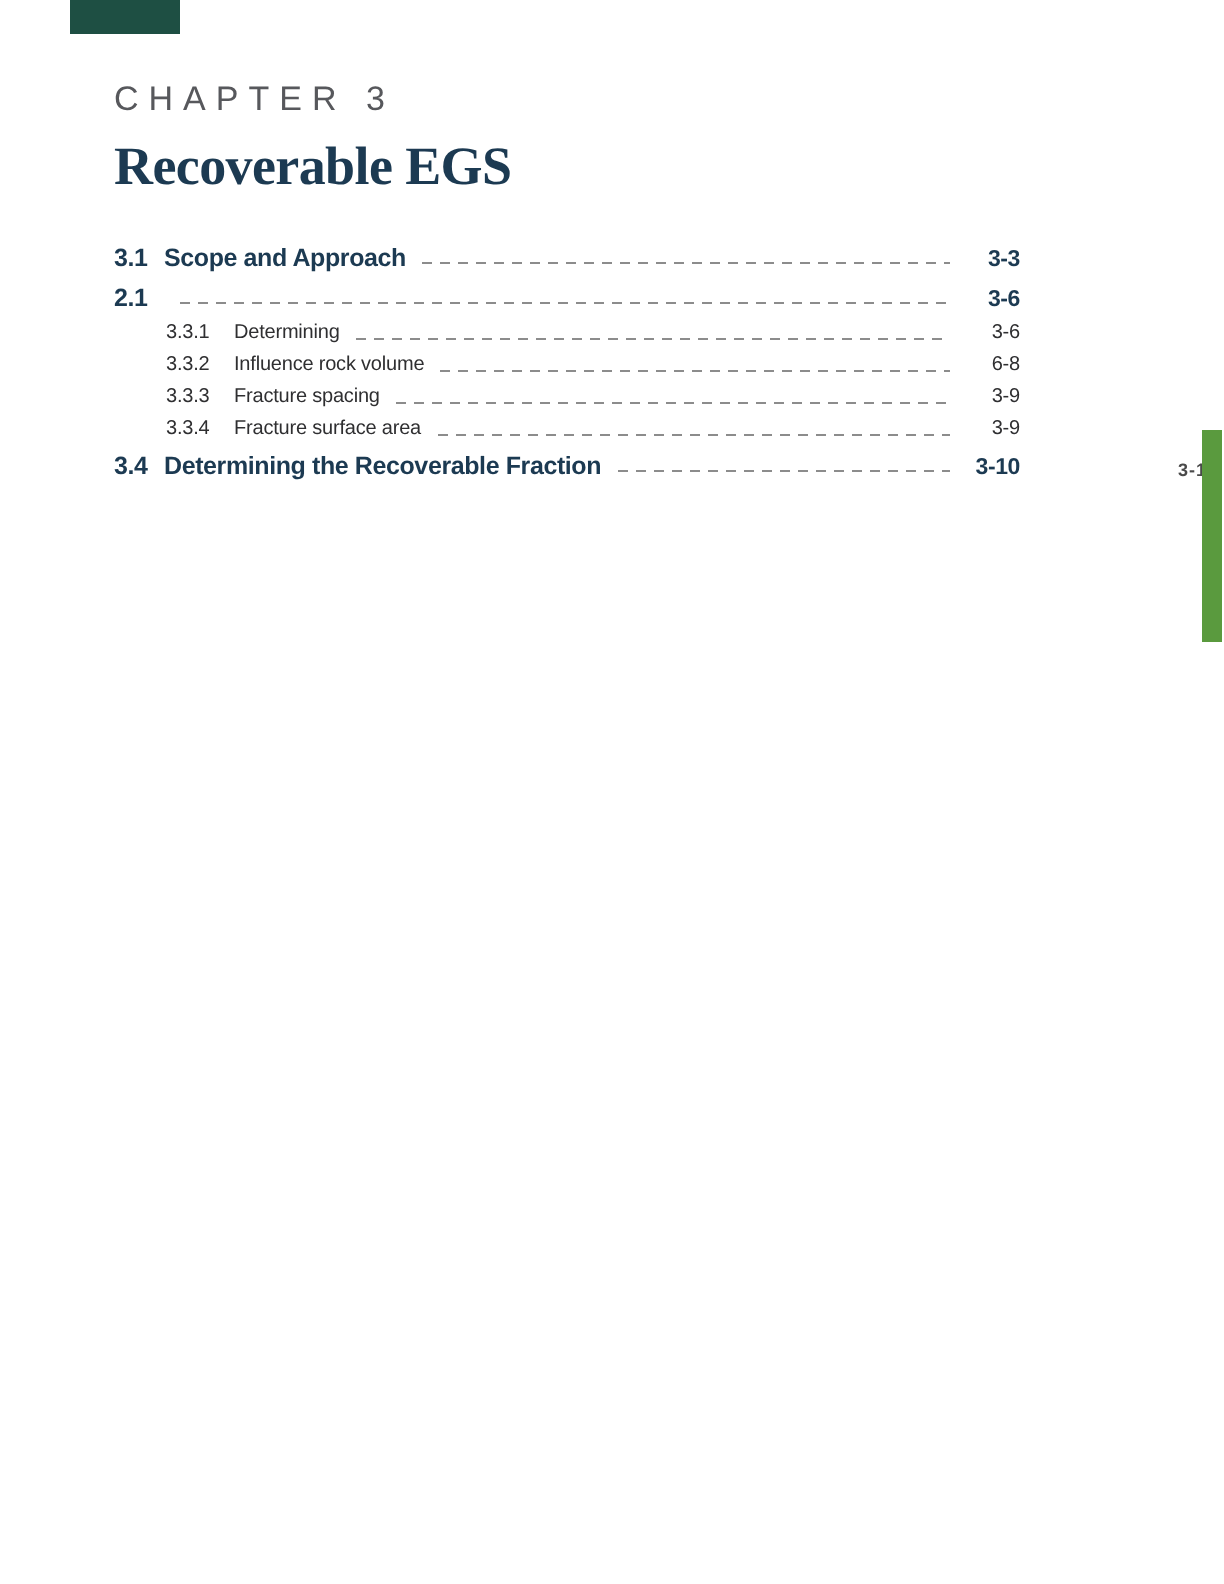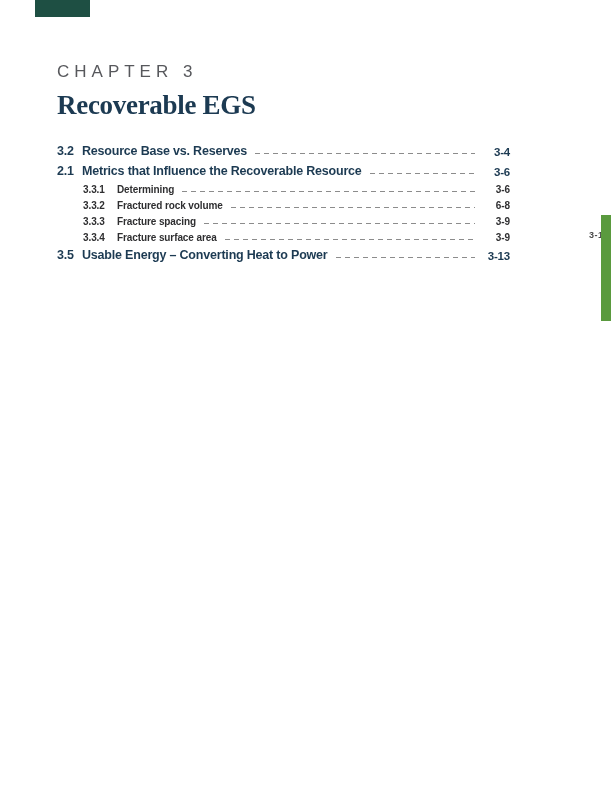--- a/index.html
+++ b/index.html
@@ -22,39 +22,39 @@
   }
   .chapter-edge-tab{
     position:absolute;right:1px;top:215px;width:10px;height:106px;
     background:var(--tab-green);
   }
   .side-page-label{
     position:absolute;left:589px;top:230px;
     font-size:9px;font-weight:700;color:var(--side-label-gray);letter-spacing:0.5px;
   }
   .content{
-    position:absolute;left:57px;top:0;width:453px;padding-top:62px;
+    position:absolute;left:57px;top:0;width:453px;padding-top:40px;
   }
   .kicker{
     font-size:17px;line-height:20px;font-weight:400;
     letter-spacing:5px;color:var(--kicker-gray);
   }
   .title{
     margin:5px 0 0 0;font-size:27px;line-height:36px;font-weight:700;
     color:var(--title-navy);letter-spacing:-0.3px;font-family:Liberation Serif, serif;
   }
   .toc{margin-top:19px;}
   .toc-row{display:flex;align-items:flex-end;box-sizing:border-box;}
   .toc-row.main{
     height:20px;padding-bottom:4px;
     font-size:12.5px;font-weight:700;color:var(--title-navy);letter-spacing:-0.2px;
   }
   .toc-row.sub{
     height:16px;padding-bottom:3px;padding-left:26px;
-    font-size:10px;font-weight:700;color:var(--sub-dark);letter-spacing:-0.1px;
+    font-size:10px;font-weight:400;color:var(--sub-dark);letter-spacing:-0.1px;align-items:center;
   }
   .toc-row .num{flex:0 0 auto;}
   .toc-row.main .num{width:25px;}
   .toc-row.sub .num{width:34px;}
   .toc-row .label{flex:0 0 auto;white-space:nowrap;}
   .leader{
     flex:1 1 auto;height:1.2px;align-self:flex-end;
     margin:0 1px 4px 8px;
     background:repeating-linear-gradient(to right, var(--leader-gray) 0 5px, transparent 5px 9px);
   }
@@ -69,56 +69,55 @@
 <div class="page">
   <div class="chapter-tab-top"></div>
   <div class="side-page-label">3-1</div>
   <div class="chapter-edge-tab"></div>
 
   <div class="content">
     <div class="kicker">CHAPTER 3</div>
     <h1 class="title"><span>Recoverable EGS</span><br></h1>
     <div class="toc">
         <div class="toc-row main">
-          <span class="num">3.2</span>
-          <span class="label">Resource Base vs. Reserves</span>
+          <span class="num">3.1</span>
+          <span class="label">Scope and Approach</span>
           <span class="leader"></span>
-          <span class="pagenum">3-4</span>
+          <span class="pagenum">3-3</span>
         </div>
         <div class="toc-row main">
           <span class="num">2.1</span>
-          <span class="label">Metrics that Influence the Recoverable Resource</span>
           <span class="leader"></span>
           <span class="pagenum">3-6</span>
         </div>
         <div class="toc-row sub">
           <span class="num">3.3.1</span>
           <span class="label">Determining</span>
           <span class="leader"></span>
           <span class="pagenum">3-6</span>
         </div>
         <div class="toc-row sub">
           <span class="num">3.3.2</span>
-          <span class="label">Fractured rock volume</span>
+          <span class="label">Influence rock volume</span>
           <span class="leader"></span>
           <span class="pagenum">6-8</span>
         </div>
         <div class="toc-row sub">
           <span class="num">3.3.3</span>
           <span class="label">Fracture spacing</span>
           <span class="leader"></span>
           <span class="pagenum">3-9</span>
         </div>
         <div class="toc-row sub">
           <span class="num">3.3.4</span>
           <span class="label">Fracture surface area</span>
           <span class="leader"></span>
           <span class="pagenum">3-9</span>
         </div>
         <div class="toc-row main">
-          <span class="num">3.5</span>
-          <span class="label">Usable Energy – Converting Heat to Power</span>
+          <span class="num">3.4</span>
+          <span class="label">Determining the Recoverable Fraction</span>
           <span class="leader"></span>
-          <span class="pagenum">3-13</span>
+          <span class="pagenum">3-10</span>
         </div>
       </div>
   </div>
 </div>
 
 </body></html>

